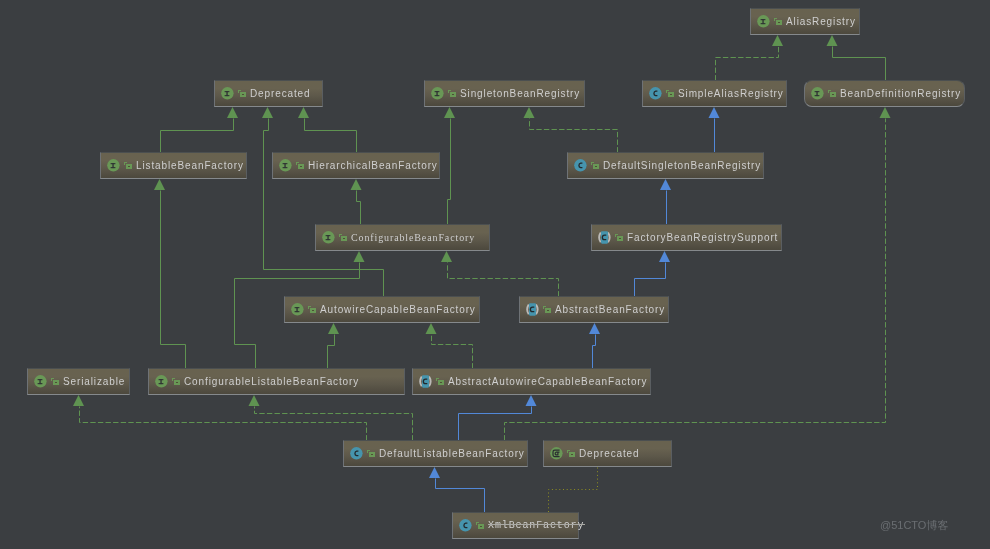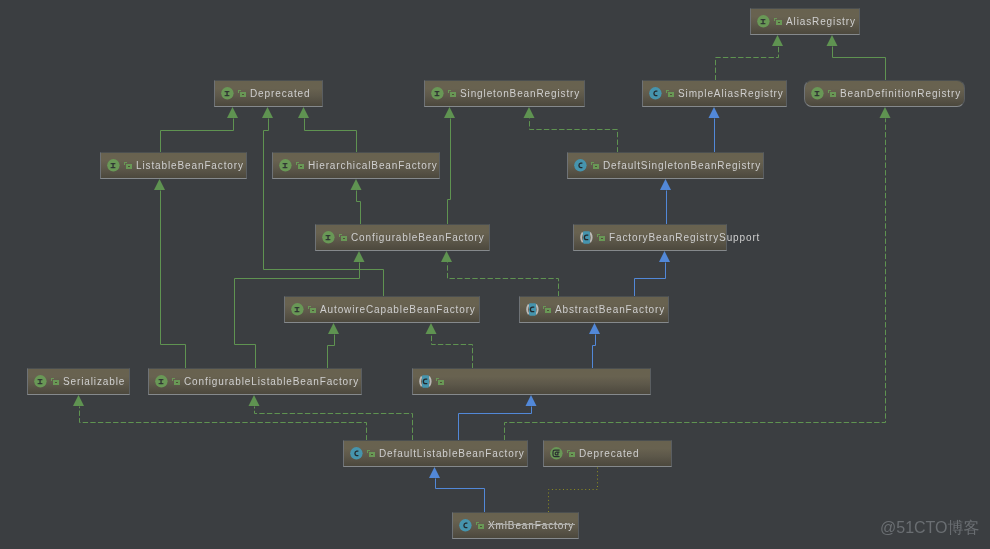--- a/index.html
+++ b/index.html
@@ -13,21 +13,21 @@
         border-top-color:#4b4f50;border-left-color:#6e7276;
         border-right-color:#5a5e61;border-bottom-color:#85898c;
         background:linear-gradient(to bottom,#6b6554 0%,#686250 30%,#5d584a 60%,#4c483d 100%);
         display:flex;align-items:center;padding-left:6px;}
   .node .ico{flex:0 0 auto;width:13px;height:13px;margin-right:4px;line-height:0;display:block;}
   .node .vis{flex:0 0 auto;width:10px;height:11px;margin-right:2px;line-height:0;display:block;}
   .node svg{display:block;}
   .node .label{font-size:10px;letter-spacing:0.88px;color:#cfcfcf;white-space:nowrap;line-height:12px;}
   .node .label.strike{position:relative;}
   .node .label.strike::after{content:"";position:absolute;left:0;right:-1px;top:41%;height:1px;background:#a9a9a4;}
-  .watermark{position:absolute;font-size:16px;color:#6a6e72;letter-spacing:0px;}
+  .watermark{position:absolute;font-size:11px;color:#6a6e72;letter-spacing:0px;}
 </style>
 </head>
 <body>
 
 <div id="canvas">
   <svg class="edges" id="edgesvg" viewBox="0 0 990 549">
       <g>
         <path d="M160.5 152.5 L160.5 130.5 L233.5 130.5 L233.5 118.5" fill="none" stroke="#5f9351" stroke-width="1"></path>
         <path d="M232.5 107 L227 118 L238 118 Z" fill="#5f9351"></path>
       </g>
@@ -269,23 +269,23 @@
             <rect x="3.6" y="8.1" width="4.8" height="1.1" fill="#2e3133"></rect>
           </svg>
         </span>
         <span class="vis">
           <svg viewBox="0 0 10 11" width="10" height="11" shape-rendering="crispEdges">
             <path d="M0 2 H3 V3.3 H1.3 V5.2 H0 Z" fill="#699856"></path>
             <rect x="2.3" y="3.8" width="5.2" height="5.2" fill="#699856"></rect>
             <rect x="3.6" y="5.9" width="2.2" height="1.1" fill="#4e5035"></rect>
           </svg>
         </span>
-        <span class="label" style="color: rgb(207, 207, 207);">ConfigurableBeanFactory</span>
-      </div>
-      <div class="node" style="left: 573px; top: 224px; width: 154px; background: linear-gradient(rgb(104, 98, 79) 0%, rgb(104, 98, 80) 30%, rgb(93, 88, 74) 60%, rgb(76, 72, 61) 100%);">
+        <span class="label" style="color: rgb(207, 207, 207); font-family: Liberation Serif, serif;">ConfigurableBeanFactory</span>
+      </div>
+      <div class="node" style="left: 591px; top: 224px; width: 191px; background: linear-gradient(rgb(104, 98, 79) 0%, rgb(104, 98, 80) 30%, rgb(93, 88, 74) 60%, rgb(76, 72, 61) 100%);">
         <span class="ico">
           <svg viewBox="0 0 13 13" width="13" height="13" shape-rendering="geometricPrecision">
             <path d="M2.75 1.5 A9 9 0 0 0 2.75 11.3" fill="none" stroke="#cfcfcf" stroke-width="1.9" opacity="0.82"></path>
             <path d="M10.05 1.5 A9 9 0 0 1 10.05 11.3" fill="none" stroke="#cfcfcf" stroke-width="1.9" opacity="0.82"></path>
             <rect x="3.0" y="0.2" width="7.0" height="12.5" rx="1.1" fill="#4694ad"></rect>
             <path d="M8.3 4.2 H6.6 a2.25 2.25 0 0 0 0 4.5 H8.3" fill="none" stroke="#22282c" stroke-width="1.3" stroke-linejoin="miter"></path>
           </svg>
         </span>
         <span class="vis">
           <svg viewBox="0 0 10 11" width="10" height="11" shape-rendering="crispEdges">
@@ -343,21 +343,21 @@
         </span>
         <span class="vis">
           <svg viewBox="0 0 10 11" width="10" height="11" shape-rendering="crispEdges">
             <path d="M0 2 H3 V3.3 H1.3 V5.2 H0 Z" fill="#699856"></path>
             <rect x="2.3" y="3.8" width="5.2" height="5.2" fill="#699856"></rect>
             <rect x="3.6" y="5.9" width="2.2" height="1.1" fill="#4e5035"></rect>
           </svg>
         </span>
         <span class="label" style="color: rgb(207, 207, 207);">Serializable</span>
       </div>
-      <div class="node" style="left: 148px; top: 368px; width: 214px; background: linear-gradient(rgb(104, 98, 79) 0%, rgb(104, 98, 80) 30%, rgb(93, 88, 74) 60%, rgb(76, 72, 61) 100%);">
+      <div class="node" style="left: 148px; top: 368px; width: 257px; background: linear-gradient(rgb(104, 98, 79) 0%, rgb(104, 98, 80) 30%, rgb(93, 88, 74) 60%, rgb(76, 72, 61) 100%);">
         <span class="ico">
           <svg viewBox="0 0 13 13" width="13" height="13" shape-rendering="geometricPrecision">
             <circle cx="6.4" cy="6.3" r="6.2" fill="#699856"></circle>
             <rect x="3.6" y="4.1" width="4.8" height="1.1" fill="#2e3133"></rect>
             <rect x="5.4" y="4.1" width="1.3" height="5.0" fill="#2e3133"></rect>
             <rect x="3.6" y="8.1" width="4.8" height="1.1" fill="#2e3133"></rect>
           </svg>
         </span>
         <span class="vis">
           <svg viewBox="0 0 10 11" width="10" height="11" shape-rendering="crispEdges">
@@ -377,20 +377,21 @@
             <path d="M8.3 4.2 H6.6 a2.25 2.25 0 0 0 0 4.5 H8.3" fill="none" stroke="#22282c" stroke-width="1.3" stroke-linejoin="miter"></path>
           </svg>
         </span>
         <span class="vis">
           <svg viewBox="0 0 10 11" width="10" height="11" shape-rendering="crispEdges">
             <path d="M0 2 H3 V3.3 H1.3 V5.2 H0 Z" fill="#699856"></path>
             <rect x="2.3" y="3.8" width="5.2" height="5.2" fill="#699856"></rect>
             <rect x="3.6" y="5.9" width="2.2" height="1.1" fill="#4e5035"></rect>
           </svg>
         </span>
+        <span class="label" style="color: rgb(207, 207, 207);">AbstractAutowireCapableBeanFactory</span>
       </div>
       <div class="node" style="left: 343px; top: 440px; width: 185px; background: linear-gradient(rgb(104, 98, 79) 0%, rgb(104, 98, 80) 30%, rgb(93, 88, 74) 60%, rgb(76, 72, 61) 100%);">
         <span class="ico">
           <svg viewBox="0 0 13 13" width="13" height="13" shape-rendering="geometricPrecision">
             <circle cx="6.4" cy="6.3" r="6.2" fill="#4694ad"></circle>
             <path d="M8.4 4.2 H6.7 a2.25 2.25 0 0 0 0 4.4 H8.4" fill="none" stroke="#22282c" stroke-width="1.3" stroke-linejoin="miter"></path>
           </svg>
         </span>
         <span class="vis">
           <svg viewBox="0 0 10 11" width="10" height="11" shape-rendering="crispEdges">
@@ -411,21 +412,21 @@
         </span>
         <span class="vis">
           <svg viewBox="0 0 10 11" width="10" height="11" shape-rendering="crispEdges">
             <path d="M0 2 H3 V3.3 H1.3 V5.2 H0 Z" fill="#699856"></path>
             <rect x="2.3" y="3.8" width="5.2" height="5.2" fill="#699856"></rect>
             <rect x="3.6" y="5.9" width="2.2" height="1.1" fill="#4e5035"></rect>
           </svg>
         </span>
         <span class="label" style="color: rgb(207, 207, 207);">Deprecated</span>
       </div>
-      <div class="node" style="left: 452px; top: 512px; width: 127px; background: linear-gradient(rgb(104, 98, 79) 0%, rgb(104, 98, 80) 30%, rgb(93, 88, 74) 60%, rgb(76, 72, 61) 100%);">
+      <div class="node" style="left: 452px; top: 512px; width: 127px; background: linear-gradient(rgb(104, 98, 79) 0%, rgb(104, 98, 80) 30%, rgb(93, 88, 74) 60%, rgb(76, 72, 61) 100%); font-family: Liberation Mono, monospace;">
         <span class="ico">
           <svg viewBox="0 0 13 13" width="13" height="13" shape-rendering="geometricPrecision">
             <circle cx="6.4" cy="6.3" r="6.2" fill="#4694ad"></circle>
             <path d="M8.4 4.2 H6.7 a2.25 2.25 0 0 0 0 4.4 H8.4" fill="none" stroke="#22282c" stroke-width="1.3" stroke-linejoin="miter"></path>
           </svg>
         </span>
         <span class="vis">
           <svg viewBox="0 0 10 11" width="10" height="11" shape-rendering="crispEdges">
             <path d="M0 2 H3 V3.3 H1.3 V5.2 H0 Z" fill="#699856"></path>
             <rect x="2.3" y="3.8" width="5.2" height="5.2" fill="#699856"></rect>

